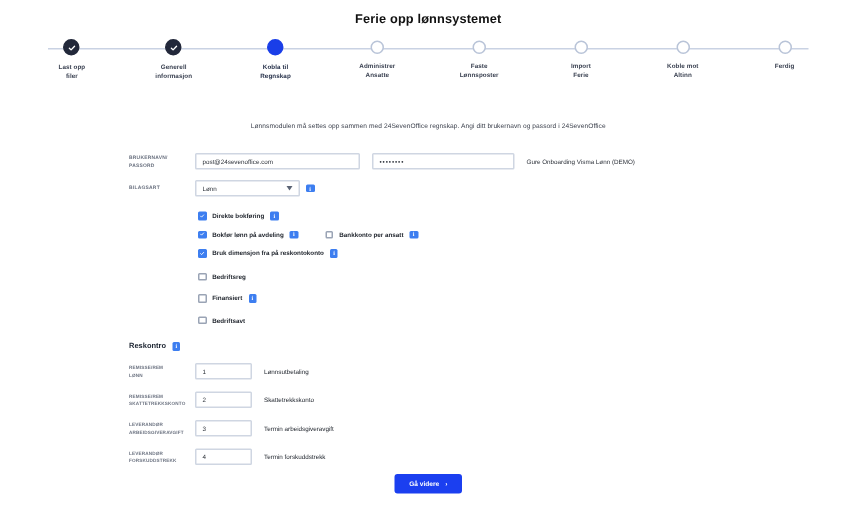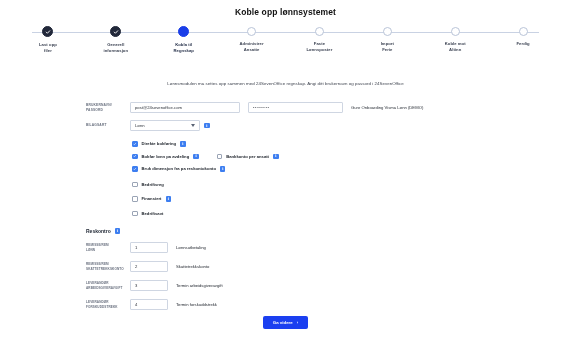--- a/index.html
+++ b/index.html
@@ -277,21 +277,21 @@
     display: flex;
     align-items: center;
     gap: 4px;
     cursor: pointer;
     font-family: "Liberation Sans", sans-serif;
   }
 </style>
 </head>
 <body>
 
-<div class="page-title">Koble opp lønnsystemet</div>
+<div class="page-title">Ferie opp lønnsystemet</div>
 
 <div class="stepper">
   <div class="stepper-line"></div>
   <div class="steps" id="steps-container">
       <div class="step done">
         <div class="step-dot">
           <svg width="6" height="6" viewBox="0 0 12 12">
             <path d="M2.5 6.2 L4.8 8.5 L9.4 3.6" stroke="#ffffff" stroke-width="1.8" fill="none" stroke-linecap="round" stroke-linejoin="round"></path>
           </svg>
         </div>

